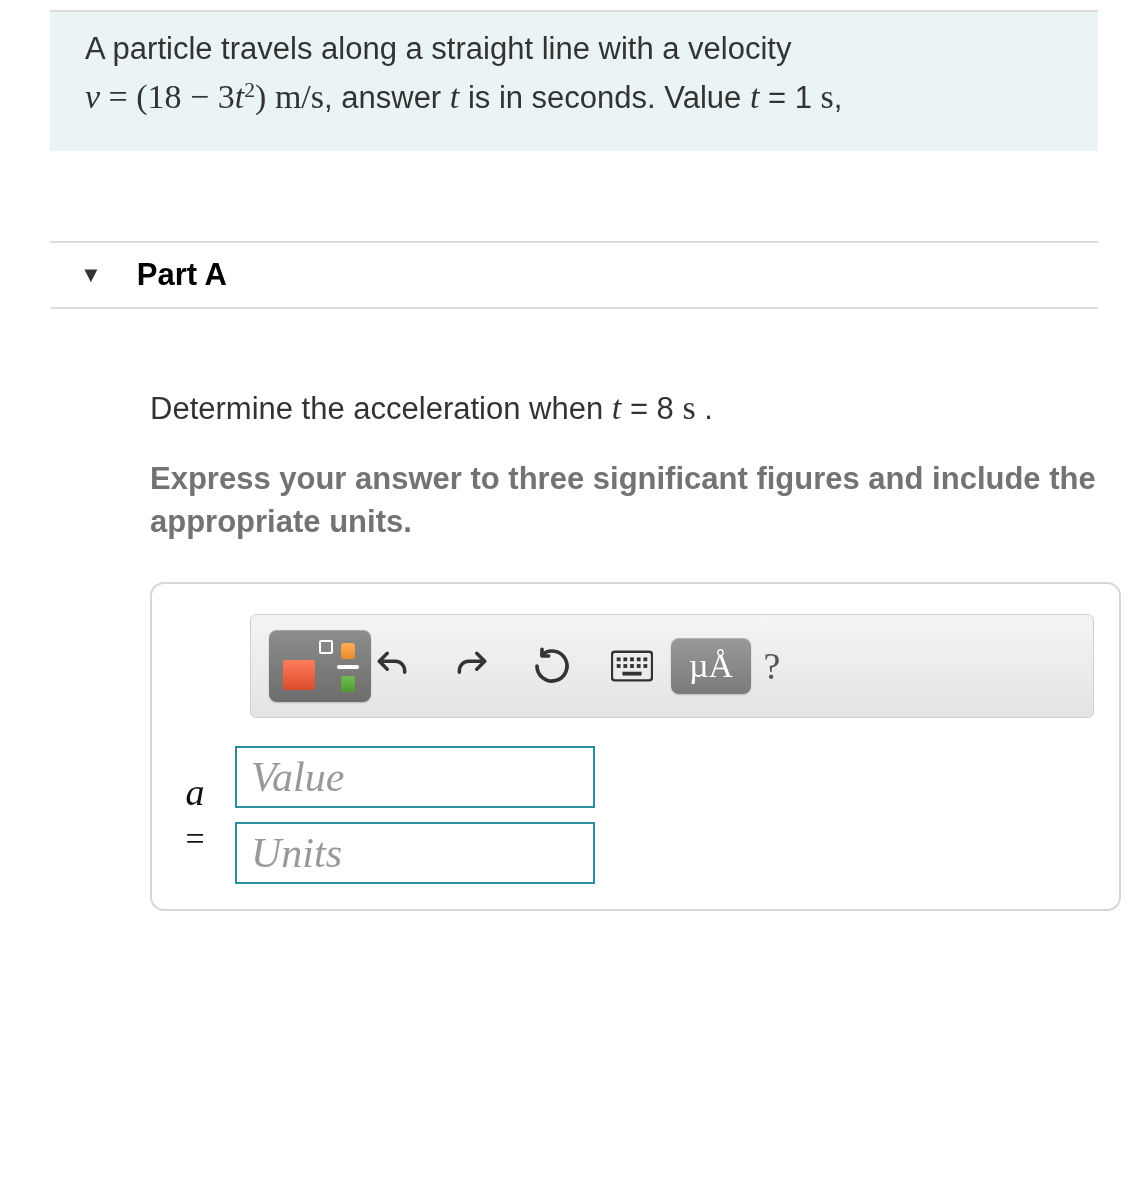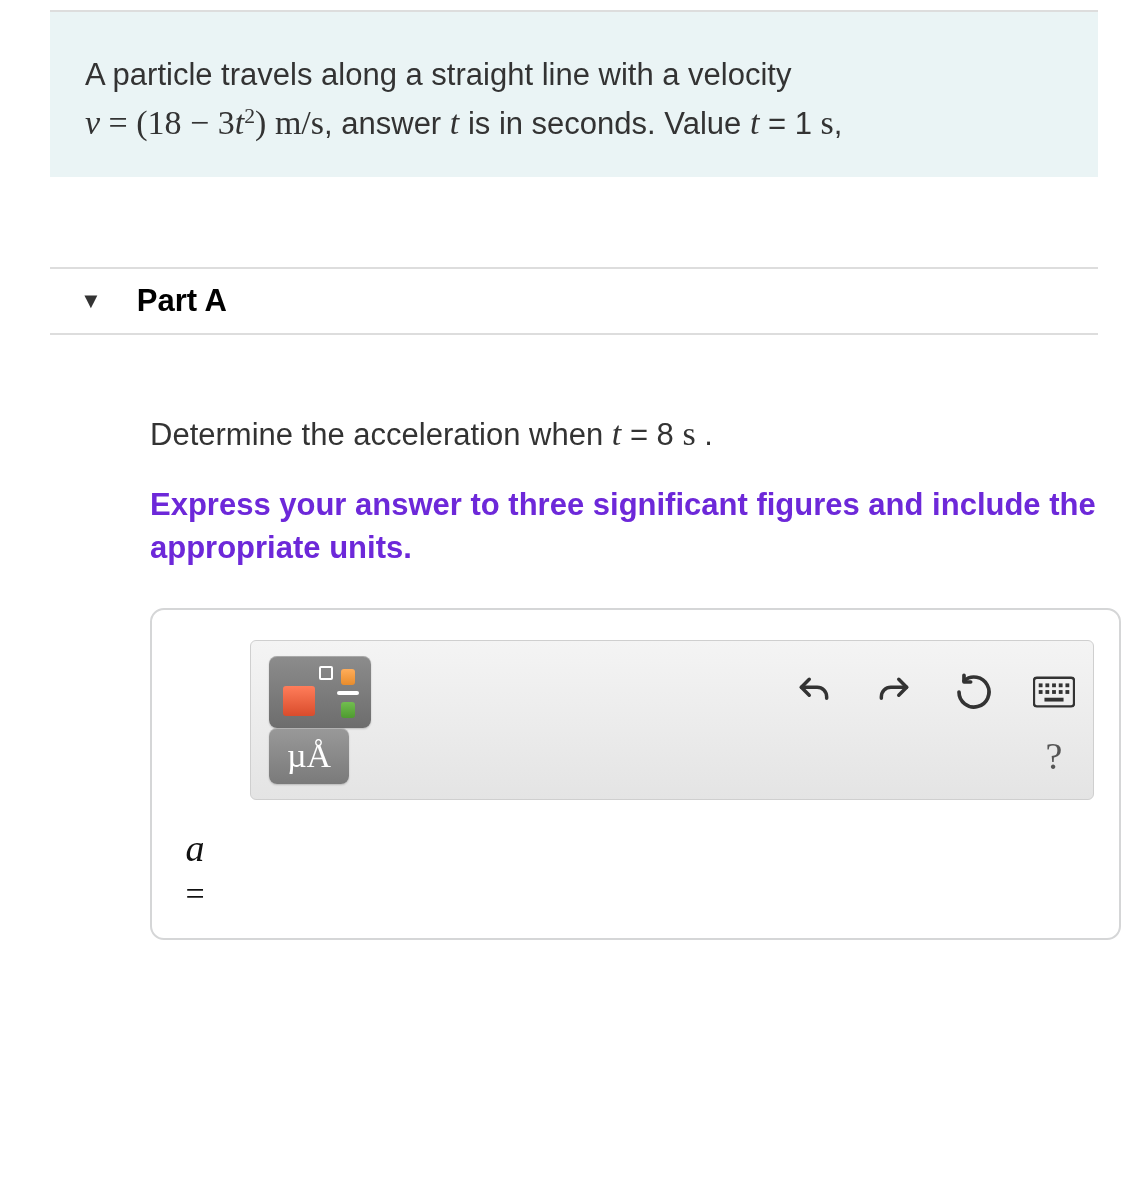--- a/index.html
+++ b/index.html
@@ -14,21 +14,21 @@
     width: 1148px;
     padding: 0;
   }
   .top-rule {
     border-top: 2px solid #ddd;
     margin: 10px 50px 0 50px;
   }
   .problem-box {
     background: #eaf4f5;
     margin: 0 50px;
-    padding: 41px 30px 30px 35px;
+    padding: 15px 30px 30px 35px;
     line-height: 1.45;
     font-size: 31px;
   }
   .math-i { font-family: "Times New Roman", serif; font-style: italic; font-size: 34px; }
   .math-r { font-family: "Times New Roman", serif; font-style: normal; font-size: 34px; }
   .sup { font-size: 0.7em; vertical-align: super; font-family: "Times New Roman", serif; }
 
   .part-header {
     display: flex;
     align-items: center;
@@ -54,39 +54,38 @@
   }
   .prompt {
     font-size: 31px;
     line-height: 1.4;
   }
   .instr {
     font-size: 31px;
     font-weight: 700;
     margin-top: 25px;
     line-height: 1.4;
-    color:#6d28d9;
+    color:#737373;
   }
 
   .answer-box {
     border: 2px solid #d5d6d7;
     border-radius: 14px;
     margin-top: 38px;
     padding: 30px 20px 25px 28px;
   }
 
   .toolbar-wrap {
     background: #e4e4e4;
     background: linear-gradient(#f4f4f4,#e4e4e4);
     border: 1px solid #cfcfcf;
     border-radius: 6px;
     padding: 15px 18px 15px 18px;
     display: flex;
-    flex-direction: column;
-    gap: 0;
+    gap: 18px;
     margin-left: 70px;
     margin-right: 5px;
   }
   .toolbar-row {
     display: flex;
     align-items: center;
     justify-content: space-between;
   }
   .toolbar-left {
     display: flex;
@@ -261,19 +260,23 @@
             <div class="help-text">?</div>
           </div>
         </div>
       </div>
 
       <div class="value-area">
         <div class="var-block">
           <div>a</div>
           <div class="eq">=</div>
         </div>
+        <div class="input-stack">
+          <input class="text-input" placeholder="Value" style="">
+          <input class="text-input" placeholder="Units" style="">
+        </div>
       </div>
 
     </div>
 
   </div>
 
 </div>
 
 </body></html>

